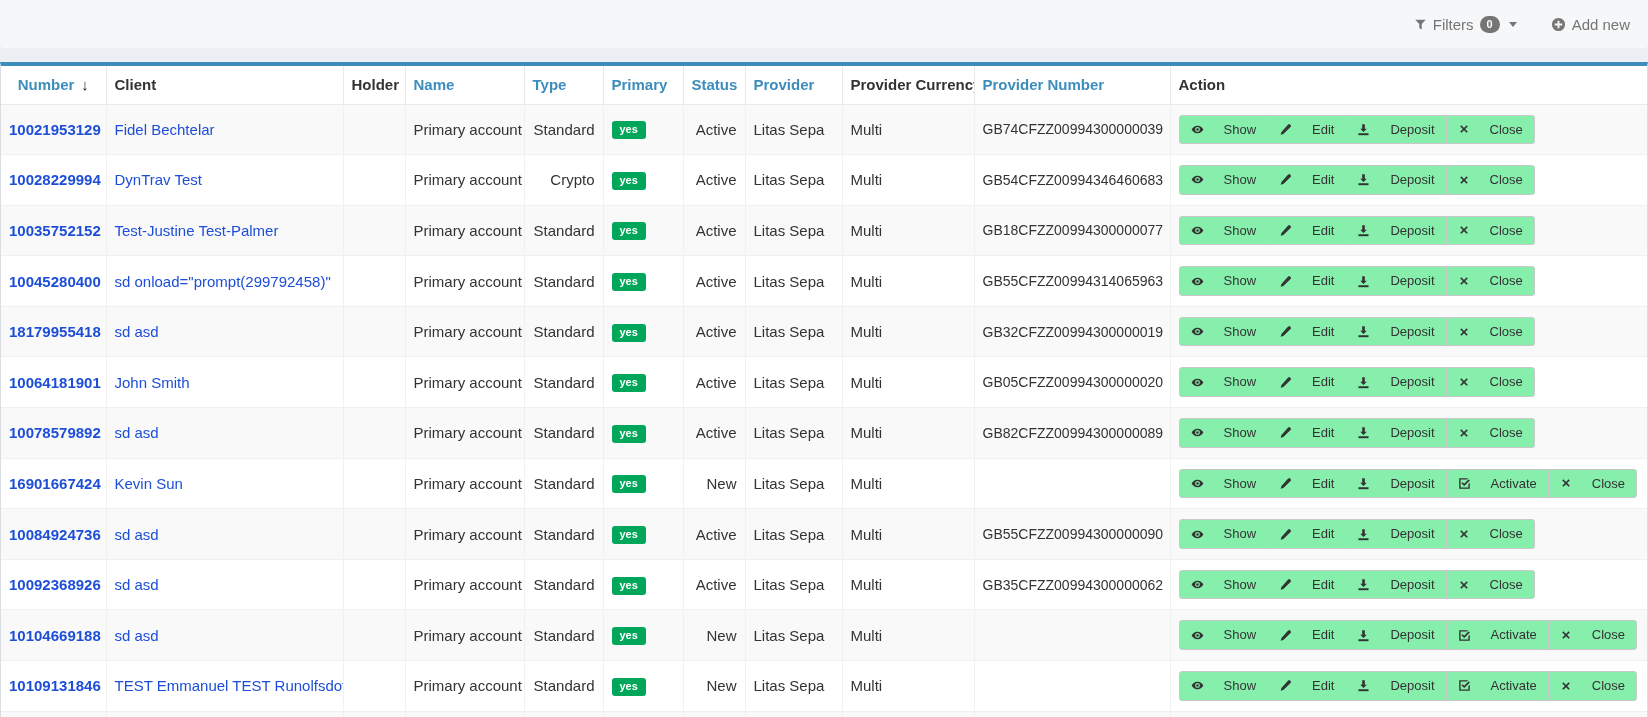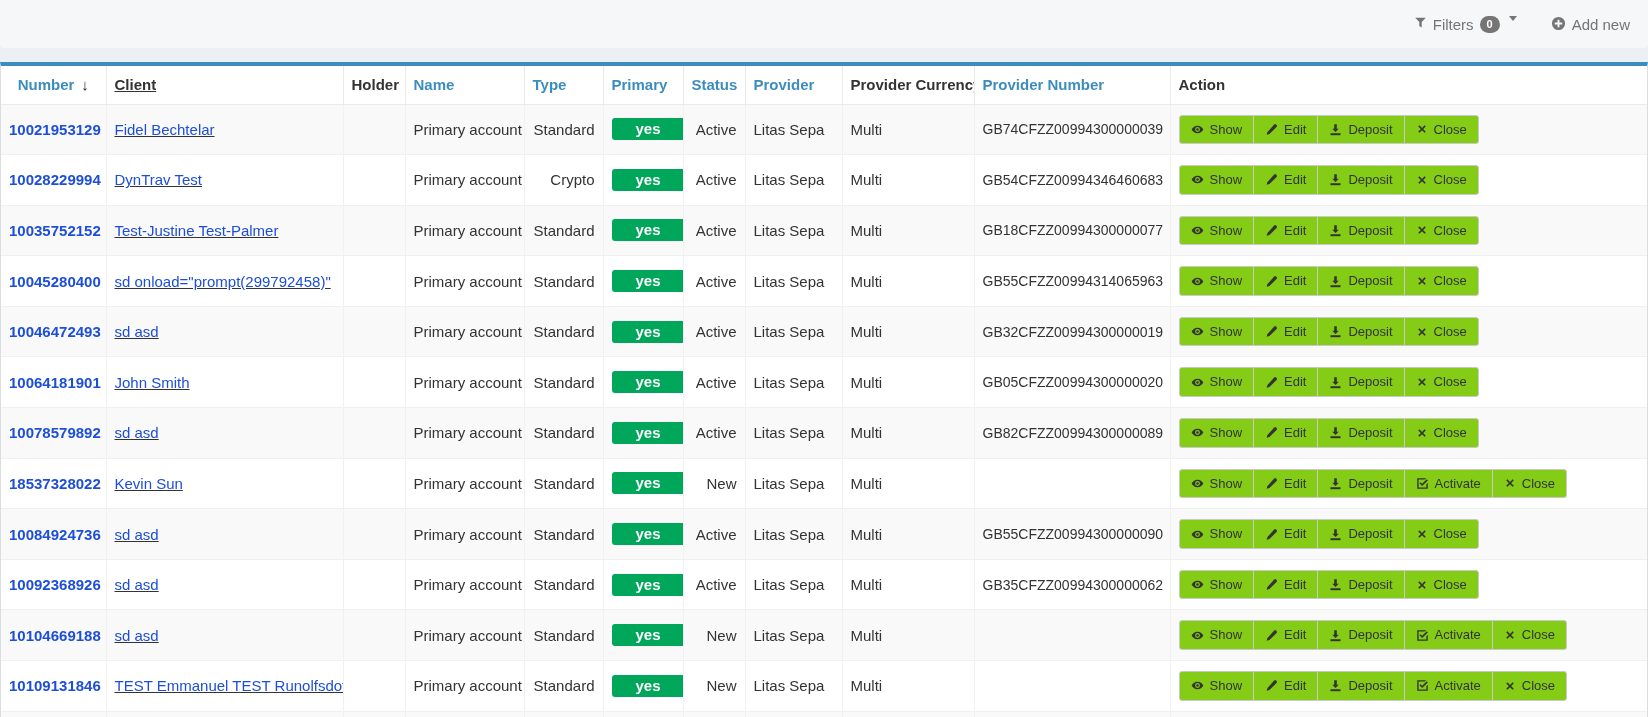--- a/index.html
+++ b/index.html
@@ -15,21 +15,21 @@
     background: #f6f7f8;
     border-radius: 0 0 4px 4px;
     display: flex;
     align-items: center;
     justify-content: flex-end;
     padding: 0 18px;
     gap: 34px;
   }
   .tool-item {
     display: inline-flex;
-    align-items: flex-start;
+    align-items: center;
     gap: 6px;
     color: #757575;
     font-size: 15px;
     cursor: pointer;
     user-select: none;
   }
   .tool-item svg { display: block; }
   .count-badge {
     background: #757575;
     color: #fff;
@@ -82,50 +82,50 @@
   }
   thead th:last-child { border-right: none; }
   th.th-link { color: #3c8dbc; cursor: pointer; }
   th.th-plain { color: #333; }
   .sort-arrow { color: #222; font-weight: bold; margin-left: 7px; font-size: 15px; }
   tbody td { height: 45px; border-top: 1px solid #f0f0f0; color: #333; }
   tbody tr:nth-child(odd) { background: #f9f9f9; }
   tbody tr:nth-child(even) { background: #fff; }
   
   th:nth-child(1), td:nth-child(1) { width: 105px; text-align: center; }
-  th:nth-child(2), td:nth-child(2) { width: 237px; text-decoration: underline; }
+  th:nth-child(2), td:nth-child(2) { width: 237px; }
   th:nth-child(3), td:nth-child(3) { width: 62px; }
   th:nth-child(4), td:nth-child(4) { width: 119px; }
   th:nth-child(5), td:nth-child(5) { width: 79px; }
   th:nth-child(6), td:nth-child(6) { width: 80px; }
   th:nth-child(7), td:nth-child(7) { width: 62px; margin-top: 44px; }
   th:nth-child(8), td:nth-child(8) { width: 97px; }
   th:nth-child(9), td:nth-child(9) { width: 132px; }
   th:nth-child(10), td:nth-child(10) { width: 196px; }
   td:nth-child(5), td:nth-child(7) { text-align: right; }
   td:nth-child(10) { font-size: 14px; text-align: center; }
   td a { color: #1d4ed8; text-decoration: none; }
   td:nth-child(1) a { font-weight: bold; }
   .badge-yes {
     display: inline-block;
     background: #00a65a;
     color: #fff;
-    font-size: 15px;
+    font-size: 11px;
     font-weight: bold;
-    padding: 3px 24px 4px;
+    padding: 3px 8px 4px;
     border-radius: 3px;
     line-height: 1;
   }
   
   .btn-group { display: inline-flex; }
   .btn {
     display: inline-flex;
     align-items: center;
-    gap: 6px;
-    background: #84cc16;
+    gap: 20px;
+    background: #86efac;
     border: 1px solid #c9c9c9;
     color: #333;
     font-family: inherit;
     font-size: 13px;
     padding: 6px 11px;
     margin-left: -1px;
     cursor: pointer;
     line-height: 1.2;
     justify-content: center;
   }
@@ -361,21 +361,21 @@
                 <span>
                   <svg width="12" height="12" viewBox="0 0 16 16" fill="currentColor">
                     <path d="M3 4.5 4.5 3 8 6.5 11.5 3 13 4.5 9.5 8 13 11.5 11.5 13 8 9.5 4.5 13 3 11.5 6.5 8z"></path>
                   </svg>
                 </span>
                 <span>Close</span>
               </button>
             </div></td>
   </tr>
         <tr>
-    <td><a href="#">10046472493</a></td>
+    <td><a href="#">18179955418</a></td>
     <td><a href="#">sd asd</a></td>
     <td></td>
     <td>Primary account</td>
     <td>Standard</td>
     <td><span class="badge-yes">yes</span></td>
     <td>Active</td>
     <td>Litas Sepa</td>
     <td>Multi</td>
     <td>GB32CFZZ00994300000019</td>
     <td><div class="btn-group">
@@ -505,21 +505,21 @@
                 <span>
                   <svg width="12" height="12" viewBox="0 0 16 16" fill="currentColor">
                     <path d="M3 4.5 4.5 3 8 6.5 11.5 3 13 4.5 9.5 8 13 11.5 11.5 13 8 9.5 4.5 13 3 11.5 6.5 8z"></path>
                   </svg>
                 </span>
                 <span>Close</span>
               </button>
             </div></td>
   </tr>
         <tr>
-    <td><a href="#">18537328022</a></td>
+    <td><a href="#">16901667424</a></td>
     <td><a href="#">Kevin Sun</a></td>
     <td></td>
     <td>Primary account</td>
     <td>Standard</td>
     <td><span class="badge-yes">yes</span></td>
     <td>New</td>
     <td>Litas Sepa</td>
     <td>Multi</td>
     <td></td>
     <td><div class="btn-group">

